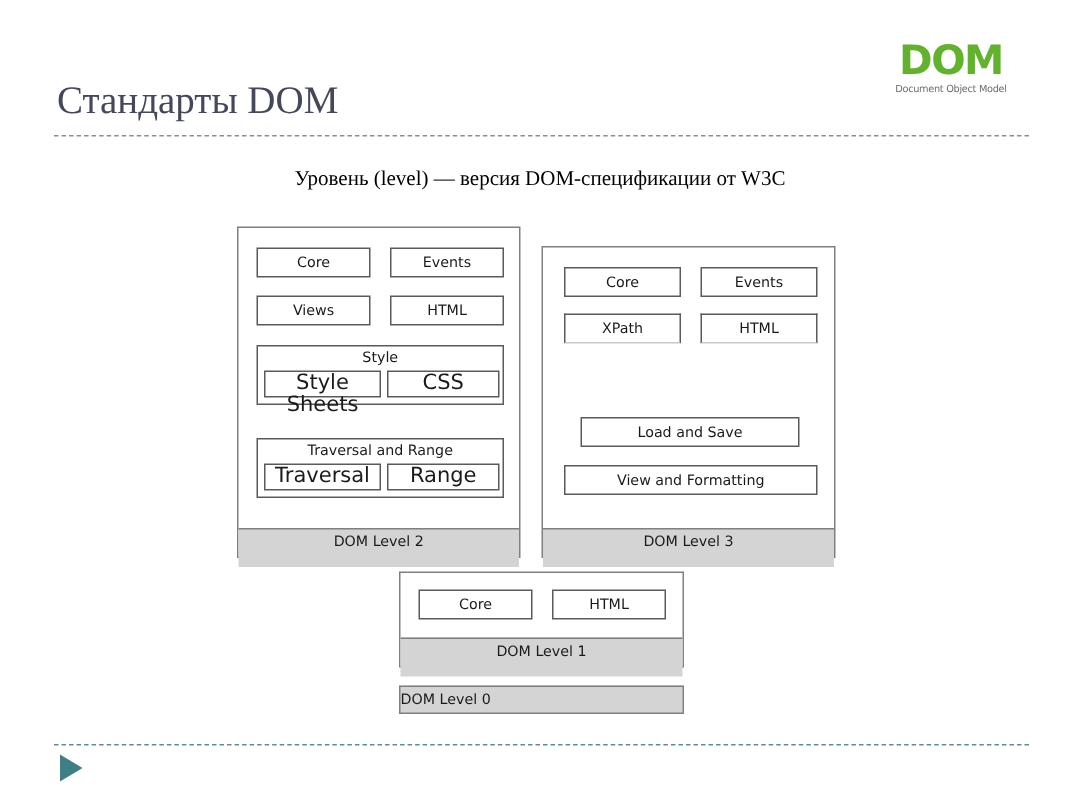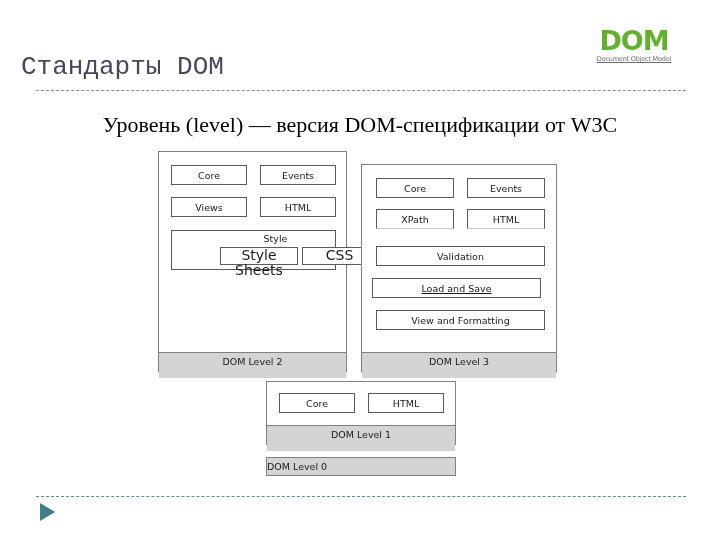--- a/index.html
+++ b/index.html
@@ -30,28 +30,27 @@
     font-size: 27px;
     letter-spacing: -1px;
     color: #63B22E;
   }
   .logo-sub {
     font-family: "DejaVu Sans", sans-serif;
     font-size: 6.5px;
     color: #6E6E6E;
     margin-top: 2px;
     letter-spacing: -0.2px;
-    text-decoration: underline;
   }
 
   .page-title {
     position: absolute;
-    left: 21px;
+    left: 38px;
     top: 52px;
-    font-family: Liberation Mono, monospace;
+    font-family: Liberation Serif, serif;
     font-size: 26px;
     color: #45485A;
     white-space: nowrap;
   }
 
   .title-rule {
     position: absolute;
     left: 36px;
     top: 90px;
     width: 650px;
@@ -59,21 +58,21 @@
     border-top: 1.5px dashed #8D8D8D;
   }
 
   .subtitle {
     position: absolute;
     left: 0;
     top: 112px;
     width: 720px;
     text-align: center;
     font-family: "Liberation Serif", serif;
-    font-size: 22px;
+    font-size: 14px;
     color: #000000;
   }
 
   
   .footer-rule {
     position: absolute;
     left: 36px;
     top: 496px;
     width: 650px;
     height: 0;
@@ -139,21 +138,20 @@
   .cell.faded {
     border-bottom-color: #C8C8C8;
   }
 
   
   .group {
     position: absolute;
     box-sizing: border-box;
     border: 1.5px solid #5A5A5A;
     background: #ffffff;
-    padding-left: 44px;
   }
   .group-label {
     text-align: center;
     font-family: "DejaVu Sans", sans-serif;
     font-size: 9.5px;
     color: #1A1A1A;
     line-height: 16px;
     height: 16px;
   }
   .group-kids {
@@ -208,32 +206,38 @@
       <div class="cell" style="left:101px; top:45px; width:76px; height:20px;">HTML</div>
 
       <div class="group" style="left:12px; top:78px; width:165px; height:40px;">
         <div class="group-label">Style</div>
         <div class="group-kids">
           <div class="group-kid" style="left:4px; width:78px;">Style Sheets</div>
           <div class="group-kid" style="left:86px; width:75px;">CSS</div>
         </div>
       </div>
 
+      <div class="group" style="left:12px; top:140px; width:165px; height:40px;">
+        <div class="group-label">Traversal and Range</div>
+        <div class="group-kids">
+          <div class="group-kid" style="left:4px; width:78px;">Traversal</div>
+          <div class="group-kid" style="left:86px; width:75px;">Range</div>
+        </div>
+      </div>
     </div>
     <div class="lvl-footer">DOM Level 2</div>
   </div>
 
   <div class="lvl-box" style="left:361px; top:164px; width:196px; height:208px;">
     <div class="lvl-body" style="height:187px;">
       <div class="cell" style="left:14px; top:13px; width:78px; height:20px;">Core</div>
       <div class="cell" style="left:105px; top:13px; width:78px; height:20px;">Events</div>
       <div class="cell faded" style="left:14px; top:44px; width:78px; height:20px;">XPath</div>
       <div class="cell faded" style="left:105px; top:44px; width:78px; height:20px;">HTML</div>
-      <div class="cell" style="left:14px; top:81px; width:169px; height:20px;">Validation</div>
-      <div class="cell" style="left:10px; top:113px; width:169px; height:20px;text-decoration:underline;">Load and Save</div>
+      <div class="cell" style="left:25px; top:113px; width:146px; height:20px;">Load and Save</div>
       <div class="cell" style="left:14px; top:145px; width:169px; height:20px;">View and Formatting</div>
     </div>
     <div class="lvl-footer">DOM Level 3</div>
   </div>
 
   <div class="lvl-box" style="left:266px; top:381px; width:190px; height:64px;">
     <div class="lvl-body" style="height:43px;">
       <div class="cell" style="left:12px; top:11px; width:76px; height:20px;">Core</div>
       <div class="cell" style="left:101px; top:11px; width:76px; height:20px;">HTML</div>
     </div>

